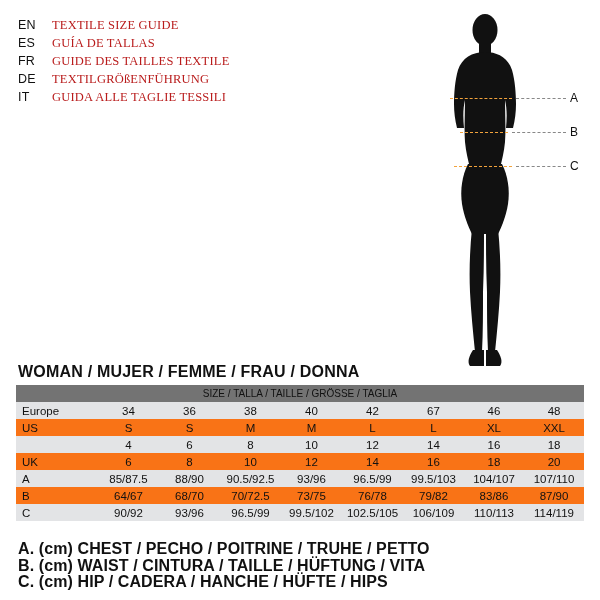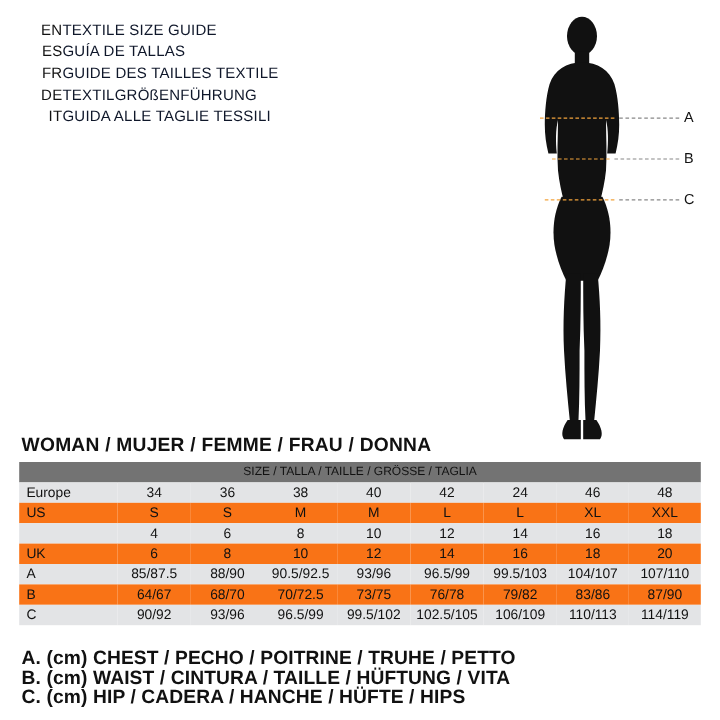--- a/index.html
+++ b/index.html
@@ -21,39 +21,39 @@
     width: 600px;
     height: 600px;
   }
 
   
   #lang-block {
     position: absolute;
     left: 18px;
     top: 16px;
     width: 320px;
-    text-align: right;
   }
   .lang-row {
     display: flex;
     align-items: baseline;
     height: 18px;
     line-height: 18px;
   }
   .lang-code {
     width: 34px;
     flex: 0 0 34px;
     font-size: 12.5px;
     letter-spacing: 0.2px;
     color: #111;
   }
   .lang-title {
     font-size: 12.5px;
     letter-spacing: 0.2px;
-    color: #0f172a;
+    color: #b91c1c;
+    font-family: Liberation Serif, serif;
   }
 
   
   #figure-wrap {
     position: absolute;
     left: 420px;
     top: 8px;
     width: 175px;
     height: 368px;
   }
@@ -247,21 +247,21 @@
         <td colspan="9">SIZE / TALLA / TAILLE / GRÖSSE / TAGLIA</td>
       </tr>
 
       <tr class="shade">
         <td class="rowhead">Europe</td>
         <td>34</td>
         <td>36</td>
         <td>38</td>
         <td>40</td>
         <td>42</td>
-        <td>24</td>
+        <td>67</td>
         <td>46</td>
         <td>48</td>
       </tr>
 
       <tr class="plain">
         <td class="rowhead">US</td>
         <td>S</td>
         <td>S</td>
         <td>M</td>
         <td>M</td>

